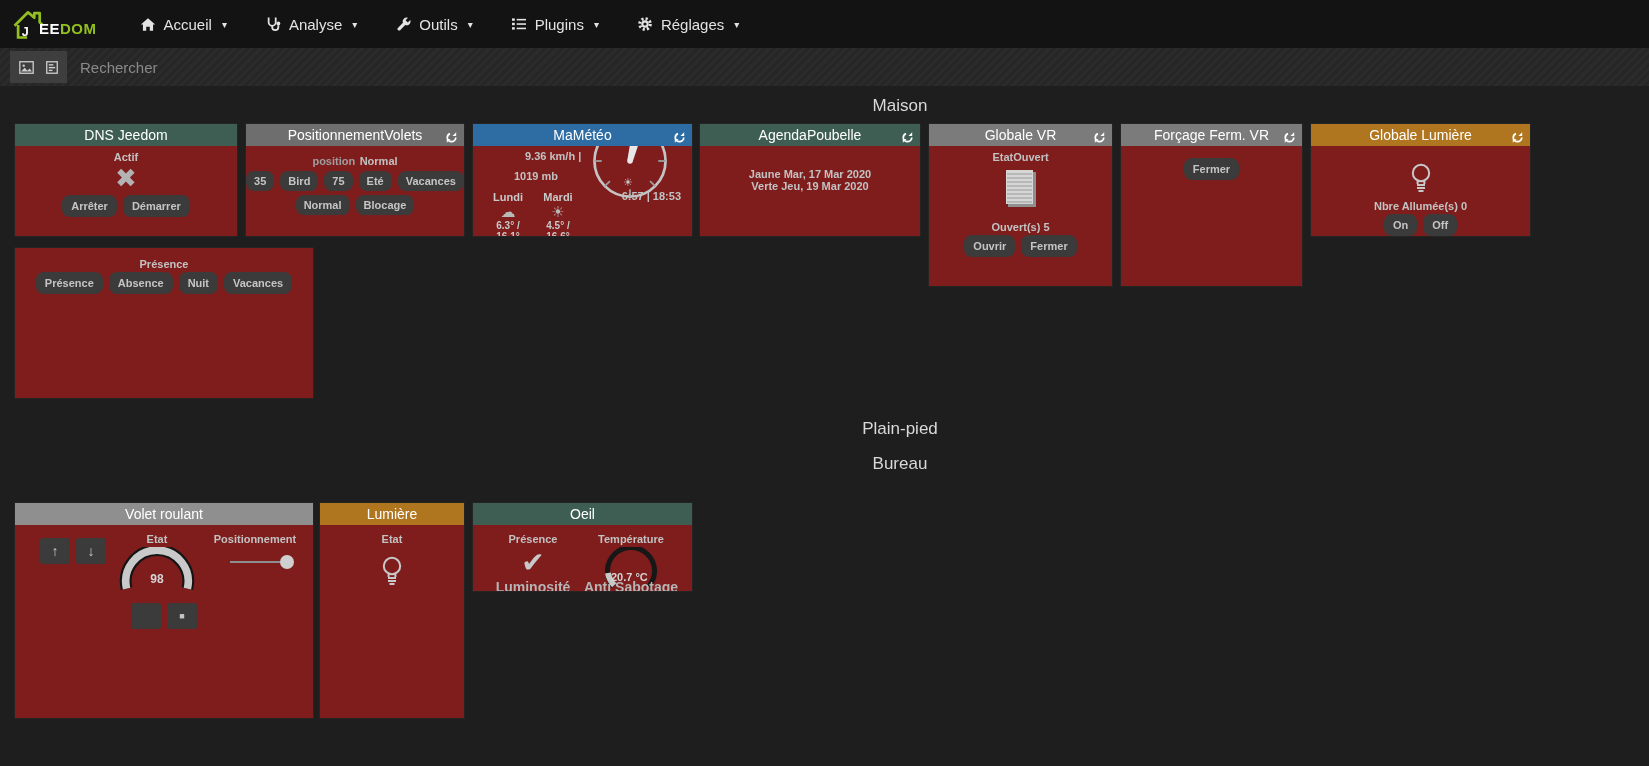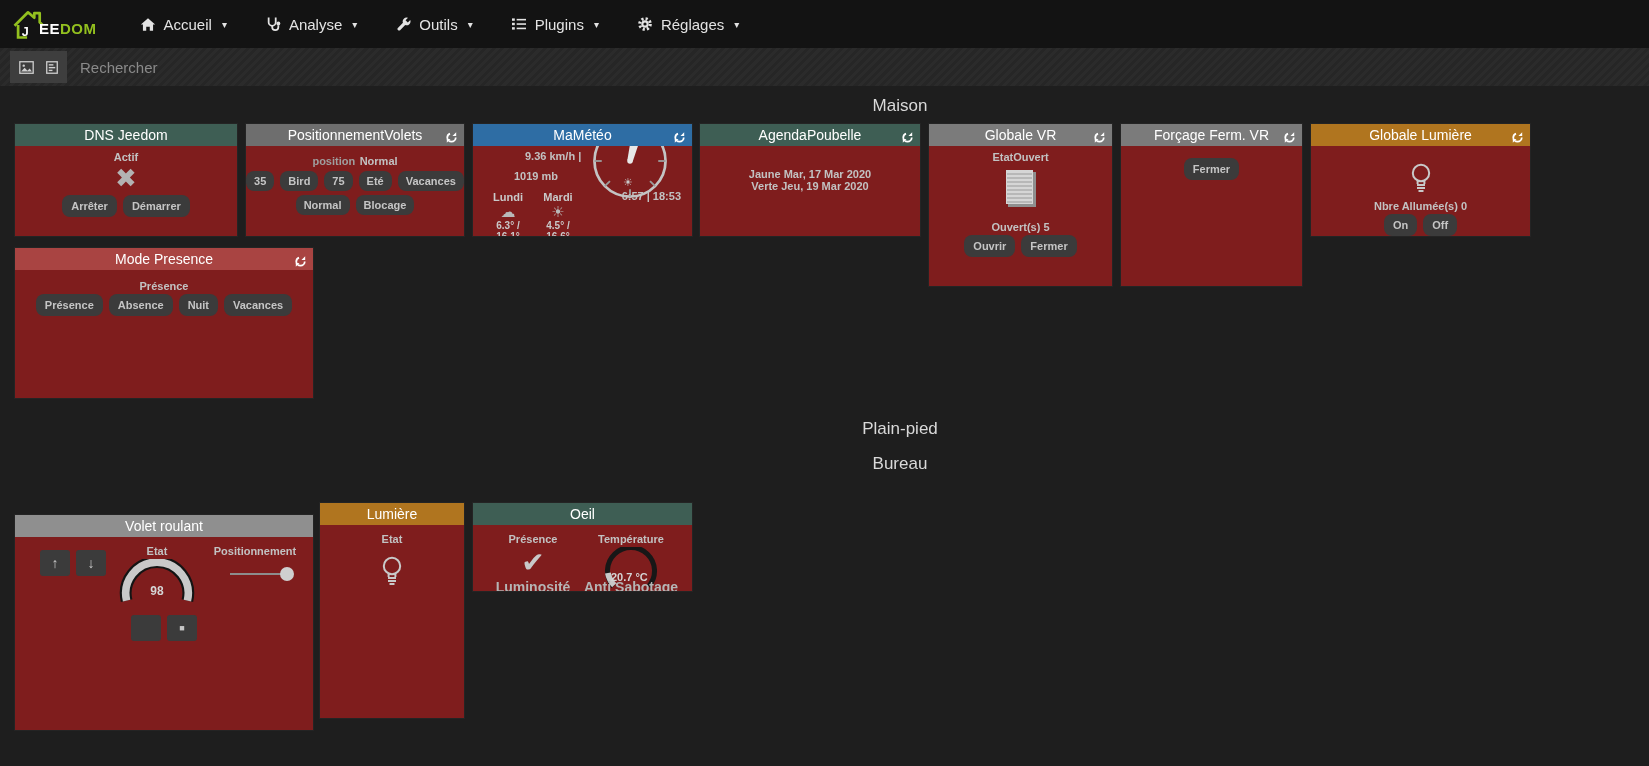--- a/index.html
+++ b/index.html
@@ -45,21 +45,21 @@
   .center-col { display:flex; flex-direction:column; align-items:center; }
 
   #w-dns      { left:15px;  top:124px; width:222px; height:112px; }
   #w-volets   { left:246px; top:124px; width:218px; height:112px; }
   #w-meteo    { left:473px; top:124px; width:219px; height:112px; }
   #w-agenda   { left:700px; top:124px; width:220px; height:112px; }
   #w-gvr      { left:929px; top:124px; width:183px; height:162px; }
   #w-forcage  { left:1121px;top:124px; width:181px; height:162px; }
   #w-glum     { left:1311px;top:124px; width:219px; height:112px; }
   #w-presence { left:15px;  top:248px; width:298px; height:150px; }
-  #w-volet    { left:15px;  top:503px; width:298px; height:215px;margin-top:12px; }
+  #w-volet    { left:15px;  top:503px; width:298px; height:215px; }
   #w-lum      { left:320px; top:503px; width:144px; height:215px; }
   #w-oeil     { left:473px; top:503px; width:219px; height:88px;  }
 
   
   #w-dns .wbody { padding-top:5px; }
   .x-icon { font-size:26px; color:#b3b3b3; line-height:30px; }
 
   
   #w-volets .wbody { padding-top:5px; }
   #w-volets .btn { padding:4px 8px; }
@@ -404,30 +404,20 @@
     </span>
     <span class="lbl">Nbre Allumée(s) 0</span>
     <div class="btnrow">
       <button class="btn">On</button>
       <button class="btn">Off</button>
     </div>
   </div>
 </div>
 
 <div class="widget" id="w-presence">
-  <div class="whdr hdr-red">
-    <span>Mode Presence</span>
-    <span class="refresh">
-      <svg width="13" height="13" viewBox="0 0 16 16">
-          <circle cx="8" cy="8" r="5.2" fill="none" stroke="#fff" stroke-width="2.2" stroke-dasharray="22 11"></circle>
-          <path fill="#fff" d="M13.8 1.6v4.6H9.2z"></path>
-          <path fill="#fff" d="M2.2 14.4V9.8h4.6z"></path>
-        </svg>
-    </span>
-  </div>
   <div class="wbody center-col">
     <span class="lbl">Présence</span>
     <div class="btnrow">
       <button class="btn">Présence</button>
       <button class="btn">Absence</button>
       <button class="btn">Nuit</button>
       <button class="btn">Vacances</button>
     </div>
   </div>
 </div>

